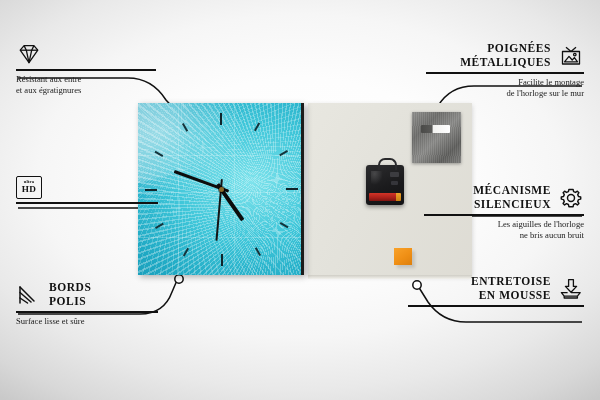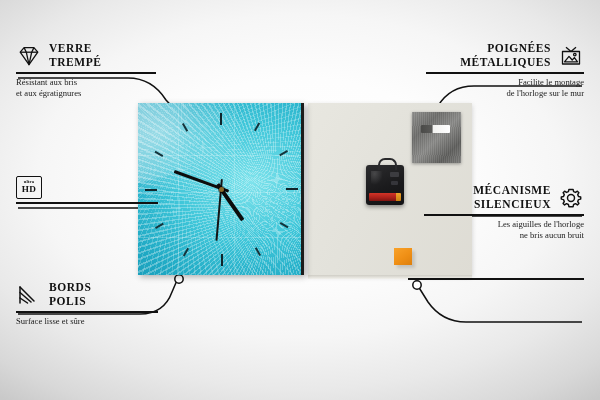--- a/index.html
+++ b/index.html
@@ -287,25 +287,23 @@
 
   <div class="feat left" style="left:16px; top:42px; width:150px">
     <div class="head">
       <svg class="ico" viewBox="0 0 26 24">
         <g fill="none" stroke="#111" stroke-width="1.3" stroke-linejoin="round">
           <path d="M4.2,8.2 L8.1,3.6 L17.9,3.6 L21.8,8.2 L13,20.6 Z"></path>
           <path d="M4.2,8.2 L21.8,8.2"></path>
           <path d="M8.1,3.6 L10.3,8.2 L13,20.6 L15.7,8.2 L17.9,3.6"></path>
         </g>
       </svg>
-      <div class="title">VERRE
-TREMPÉ</div>
     </div>
     <div class="rule" style="width:140px"></div>
-    <div class="sub">Résistant aux bris
+    <div class="sub">Résistant aux entre
 et aux égratignures</div>
   </div>
 
   <div class="feat left" style="left:16px; top:176px; width:152px">
     <div class="head">
       <div class="ico hdbox">
         <span class="u">ultra</span>
         <span class="h">HD</span>
       </div>
     </div>
@@ -357,16 +355,27 @@
           <circle cx="13" cy="12" r="3.5"></circle>
         </g>
       </svg>
     </div>
     <div class="rule" style="width:160px; margin-left:auto"></div>
     <div class="sub">Les aiguilles de l'horloge
 ne bris aucun bruit</div>
   </div>
 
   <div class="feat right" style="right:16px; top:275px; width:186px">
+    <div class="head">
+      <div class="title">ENTRETOISE
+EN MOUSSE</div>
+      <svg class="ico" viewBox="0 0 26 24">
+        <g fill="none" stroke="#111" stroke-width="1.3" stroke-linejoin="round">
+          <path d="M10.6,2.6 L15.4,2.6 L15.4,9.4 L18.6,9.4 L13,15.2 L7.4,9.4 L10.6,9.4 Z"></path>
+          <path d="M13,15.6 L22.2,15.6 L19.4,19.2 L6.2,19.2 L3.4,15.6 L9.6,15.6"></path>
+          <path d="M6.2,19.2 L6.2,21.0 L19.4,21.0 L19.4,19.2"></path>
+        </g>
+      </svg>
+    </div>
     <div class="rule" style="width:176px; margin-left:auto"></div>
   </div>
 
 </div>
 
 </body></html>

